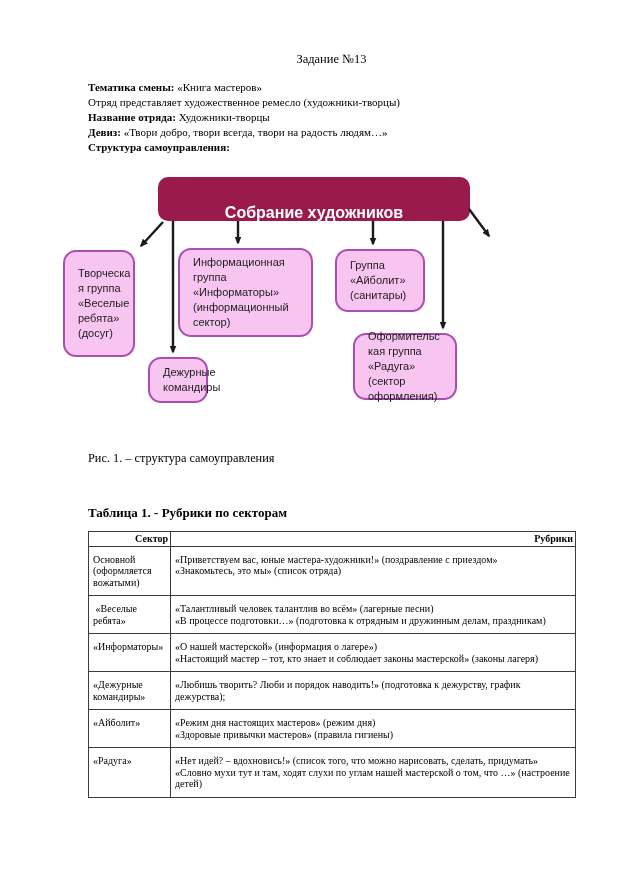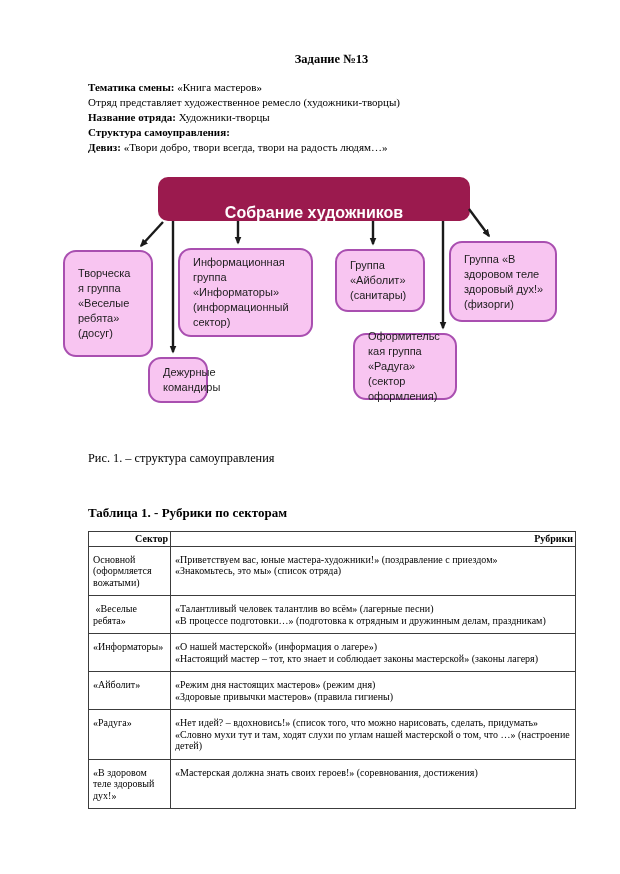--- a/index.html
+++ b/index.html
@@ -7,21 +7,21 @@
     position:relative;
     width:620px;height:874px;
     background:#ffffff;
     font-family:"Liberation Serif", serif;
     color:#000;
     overflow:hidden;
     margin:0 auto;
   }
   .doc-title{
     position:absolute;left:88px;top:52px;width:487px;
-    text-align:center;font-weight:bold;font-size:12.5px;
+    text-align:center;font-weight:normal;font-size:12.5px;
   }
   .paras{
     position:absolute;left:88px;top:80px;width:487px;
     font-size:11px;line-height:15px;
   }
   .paras .b{font-weight:bold;}
   
   .diagram{position:absolute;left:0;top:0;width:620px;height:460px;}
   .root-box{
     position:absolute;left:158px;top:177px;width:312px;height:44px;
@@ -33,21 +33,21 @@
   }
   .node{
     position:absolute;box-sizing:border-box;
     background:#F8C5F1;border:2px solid #A94FB0;border-radius:13px;
     font-family:"Liberation Sans", sans-serif;
     font-size:11px;line-height:15px;color:#1c1c1c;
     white-space:pre-line;
     display:flex;align-items:center;
     padding-left:13px;padding-right:4px;
   }
-  .n-tvorch {left:63px; top:250px;width:90px; height:107px;}
+  .n-tvorch {left:63px; top:250px;width:72px; height:107px;}
   .n-inform {left:178px;top:248px;width:135px;height:89px;}
   .n-aybolit{left:335px;top:249px;width:90px; height:63px;}
   .n-zdorov {left:449px;top:241px;width:108px;height:81px;}
   .n-dezhur {left:148px;top:357px;width:60px; height:46px;}
   .n-oforml {left:353px;top:333px;width:104px;height:67px;}
   .arrows{position:absolute;left:0;top:170px;width:620px;height:290px;pointer-events:none;}
   
   .fig-caption{
     position:absolute;left:88px;top:451px;width:487px;
     font-weight:normal;font-size:12.3px;
@@ -77,45 +77,41 @@
 <body>
 
 <div class="page">
 
   <div class="doc-title">Задание №13</div>
 
   <div class="paras">
     <div><span class="b">Тематика смены:</span><span> «Книга мастеров»</span></div>
     <div><span>Отряд представляет художественное ремесло (художники-творцы)</span></div>
     <div><span class="b">Название отряда:</span><span> Художники-творцы</span></div>
+    <div><span class="b">Девиз:</span><span> «Твори добро, твори всегда, твори на радость людям…»</span></div>
     <div><span class="b">Структура самоуправления:</span></div>
-    <div><span class="b">Девиз:</span><span> «Твори добро, твори всегда, твори на радость людям…»</span></div>
   </div>
 
   <div class="diagram">
     <div class="root-box">Собрание художников
 (собрание совета отряда)</div>
 
     <div class="node n-tvorch">Творческа
 я группа
 «Веселые
 ребята»
 (досуг)</div>
     <div class="node n-inform">Информационная
 группа
 «Информаторы»
 (информационный
 сектор)</div>
     <div class="node n-aybolit">Группа
 «Айболит»
 (санитары)</div>
-    <div class="node n-zdorov">Группа «В
-здоровом теле
-здоровый дух!»
-(физорги)</div>
     <div class="node n-dezhur">Дежурные
 командиры</div>
     <div class="node n-oforml">Оформительс
 кая группа
 «Радуга»
 (сектор
 оформления)</div>
 
     <svg class="arrows" width="620" height="290" viewBox="0 0 620 290">
       <defs>
@@ -156,29 +152,29 @@
         <td class="pre">&nbsp;«Веселые ребята»</td>
         <td class="pre">«Талантливый человек талантлив во всём» (лагерные песни)
 «В процессе подготовки…» (подготовка к отрядным и дружинным делам, праздникам)</td>
       </tr>
       <tr>
         <td class="pre">«Информаторы»</td>
         <td class="pre">«О нашей мастерской» (информация о лагере»)
 «Настоящий мастер – тот, кто знает и соблюдает законы мастерской» (законы лагеря)</td>
       </tr>
       <tr>
+        <td class="pre">«Дежурные командиры»</td>
+        <td class="pre">«Любишь творить? Люби и порядок наводить!» (подготовка к дежурству, график дежурства);</td>
+      </tr>
+      <tr>
         <td class="pre">«Айболит»</td>
         <td class="pre">«Режим дня настоящих мастеров» (режим дня)
 «Здоровые привычки мастеров» (правила гигиены)</td>
       </tr>
       <tr>
         <td class="pre">«Радуга»</td>
         <td class="pre">«Нет идей? – вдохновись!» (список того, что можно нарисовать, сделать, придумать»
 «Словно мухи тут и там, ходят слухи по углам нашей мастерской о том, что …» (настроение детей)</td>
       </tr>
-      <tr>
-        <td class="pre">«В здоровом теле здоровый дух!»</td>
-        <td class="pre">«Мастерская должна знать своих героев!» (соревнования, достижения)</td>
-      </tr>
     </tbody>
   </table>
 
 </div>
 
 </body></html>

